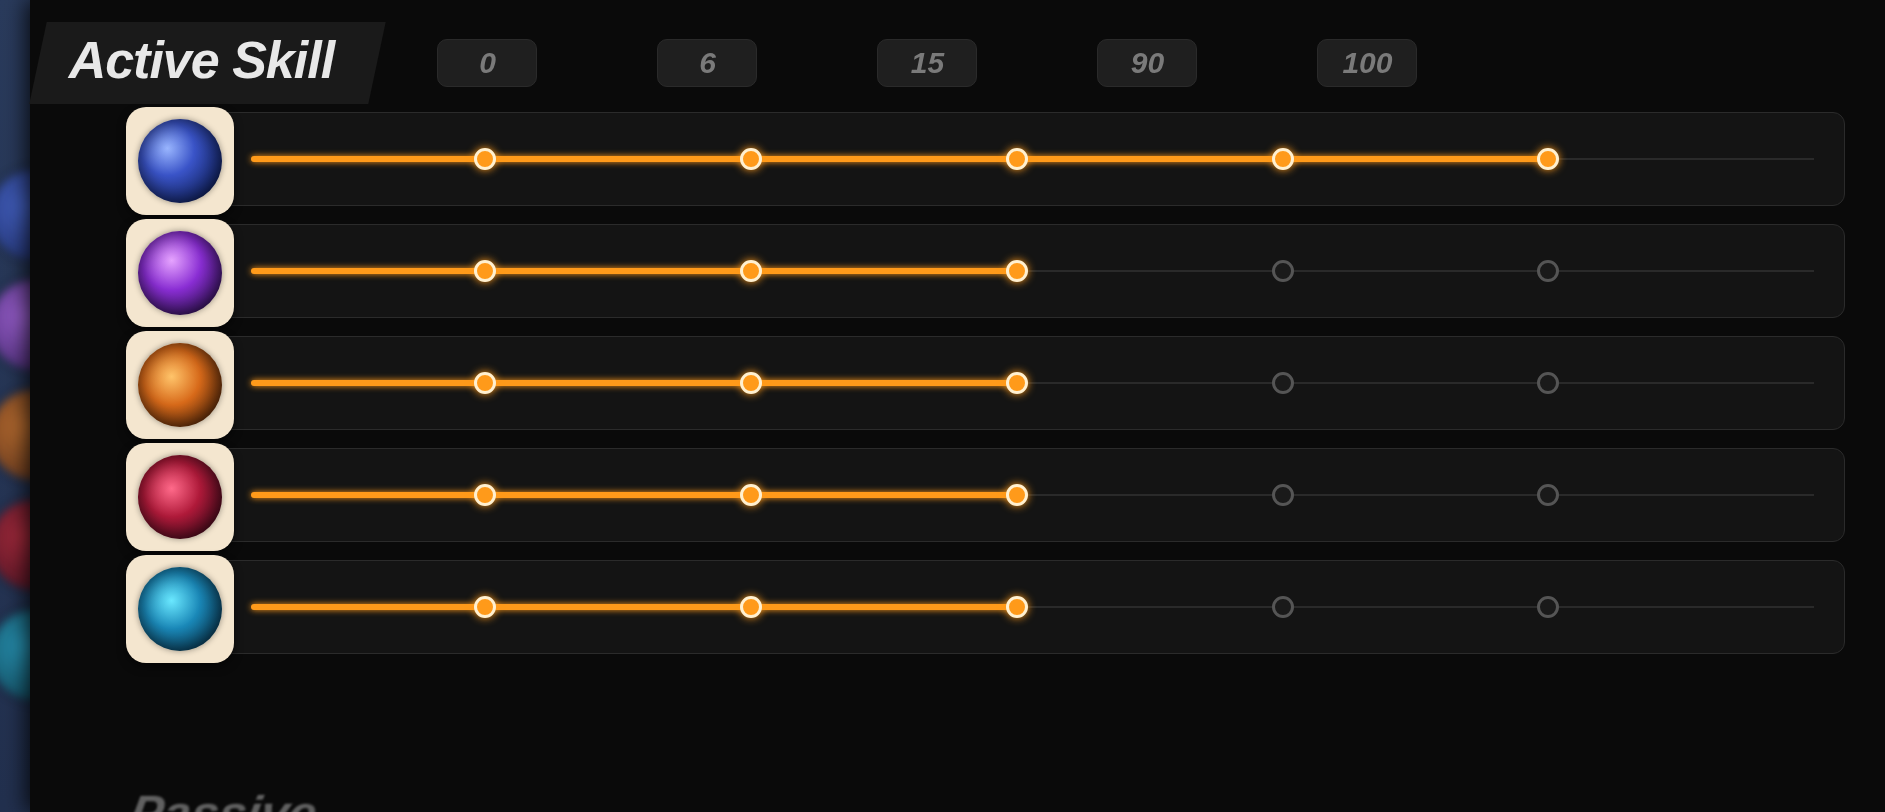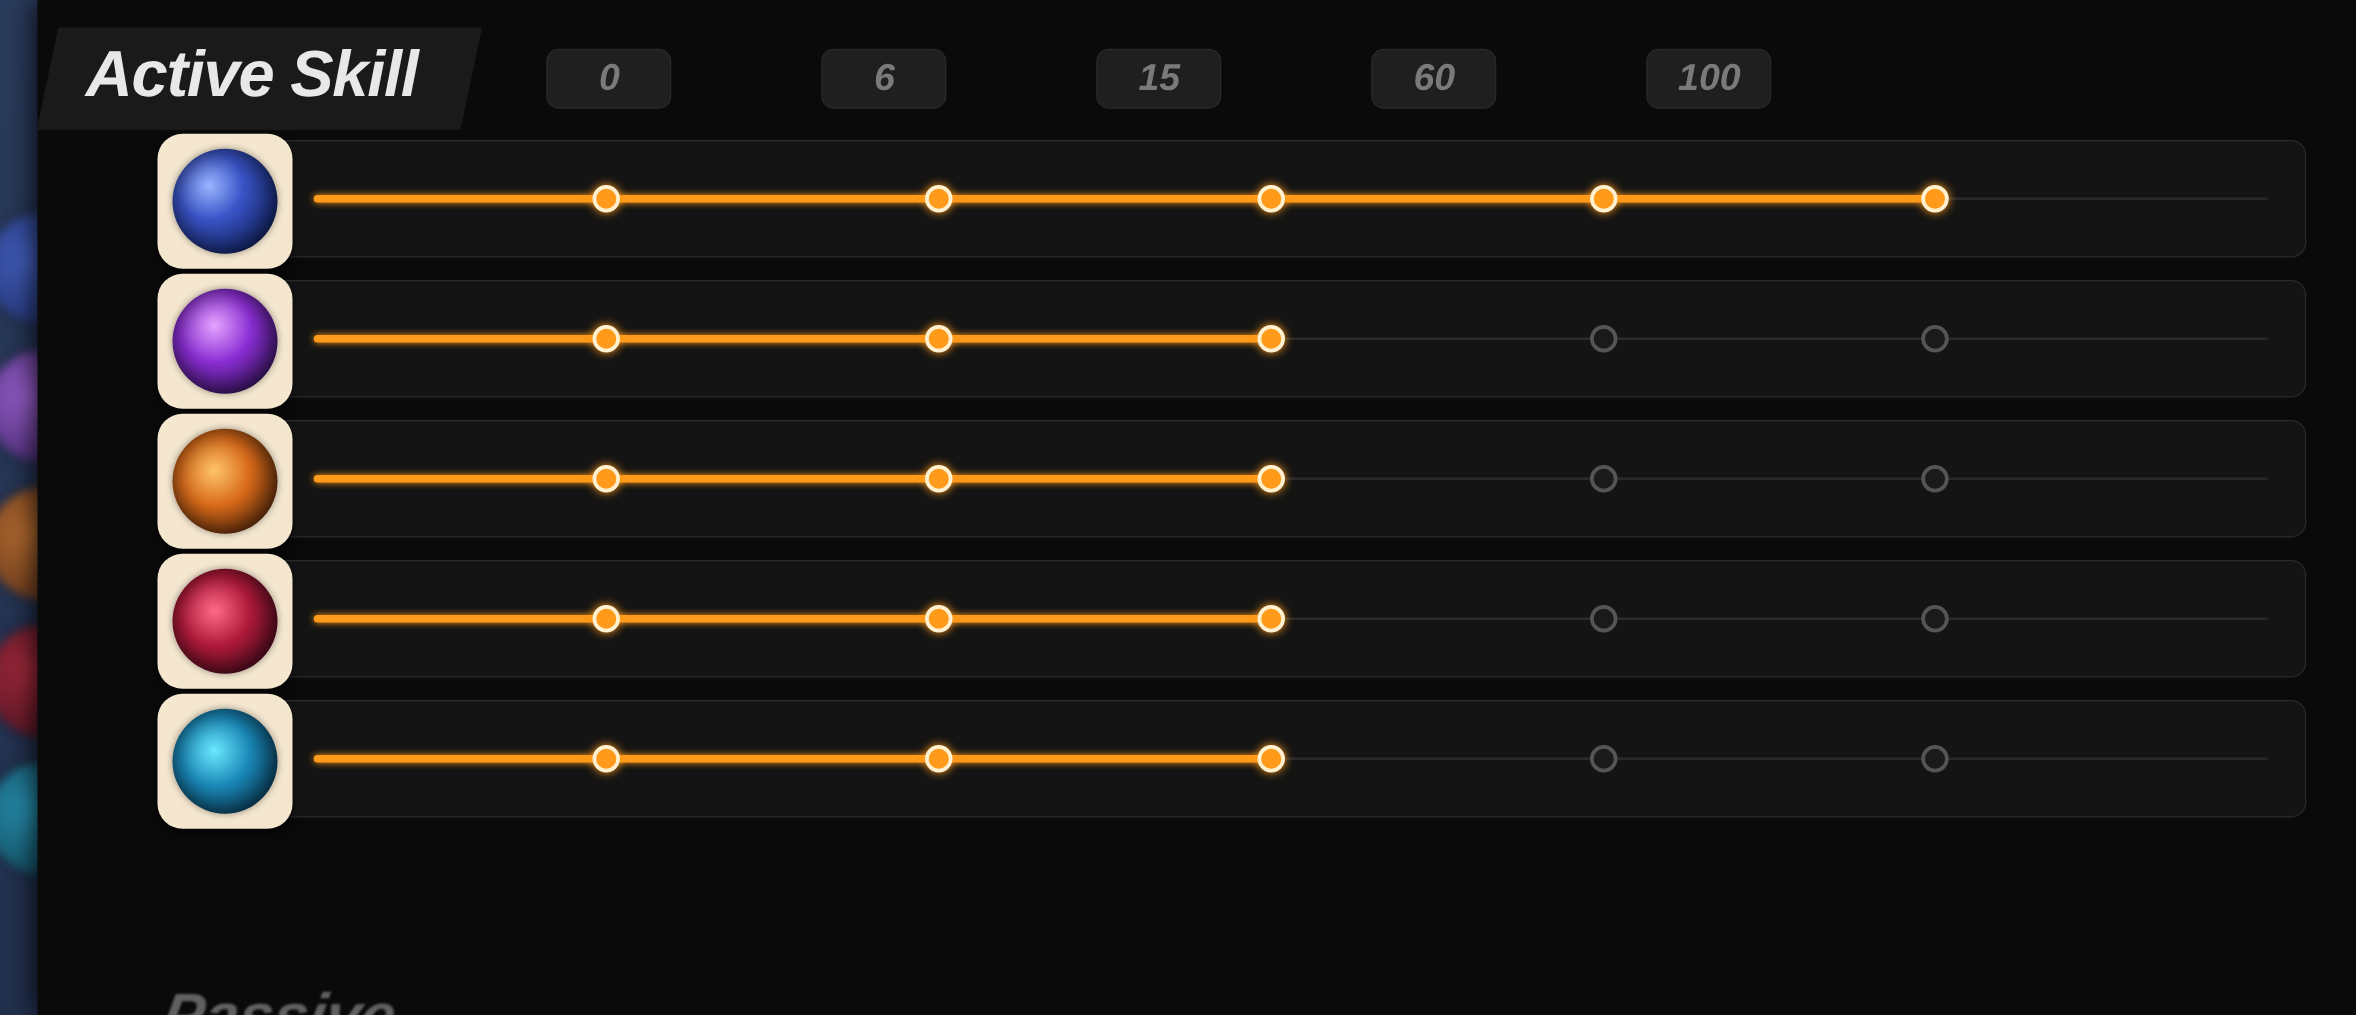--- a/index.html
+++ b/index.html
@@ -173,21 +173,21 @@
 <div class="panel">
 
   <div class="header">
     <div class="title-tab">
       <span>Active Skill</span>
     </div>
     <div class="thresholds">
       <div class="th-chip">0</div>
       <div class="th-chip">6</div>
       <div class="th-chip">15</div>
-      <div class="th-chip">60</div>
+      <div class="th-chip">90</div>
       <div class="th-chip">100</div>
     </div>
   </div>
 
   <div class="rows" id="rows-container">
       <div class="skill-row">
         <div class="skill-icon-frame">
           <div class="orb c-blue"></div>
         </div>
         <div class="track">

